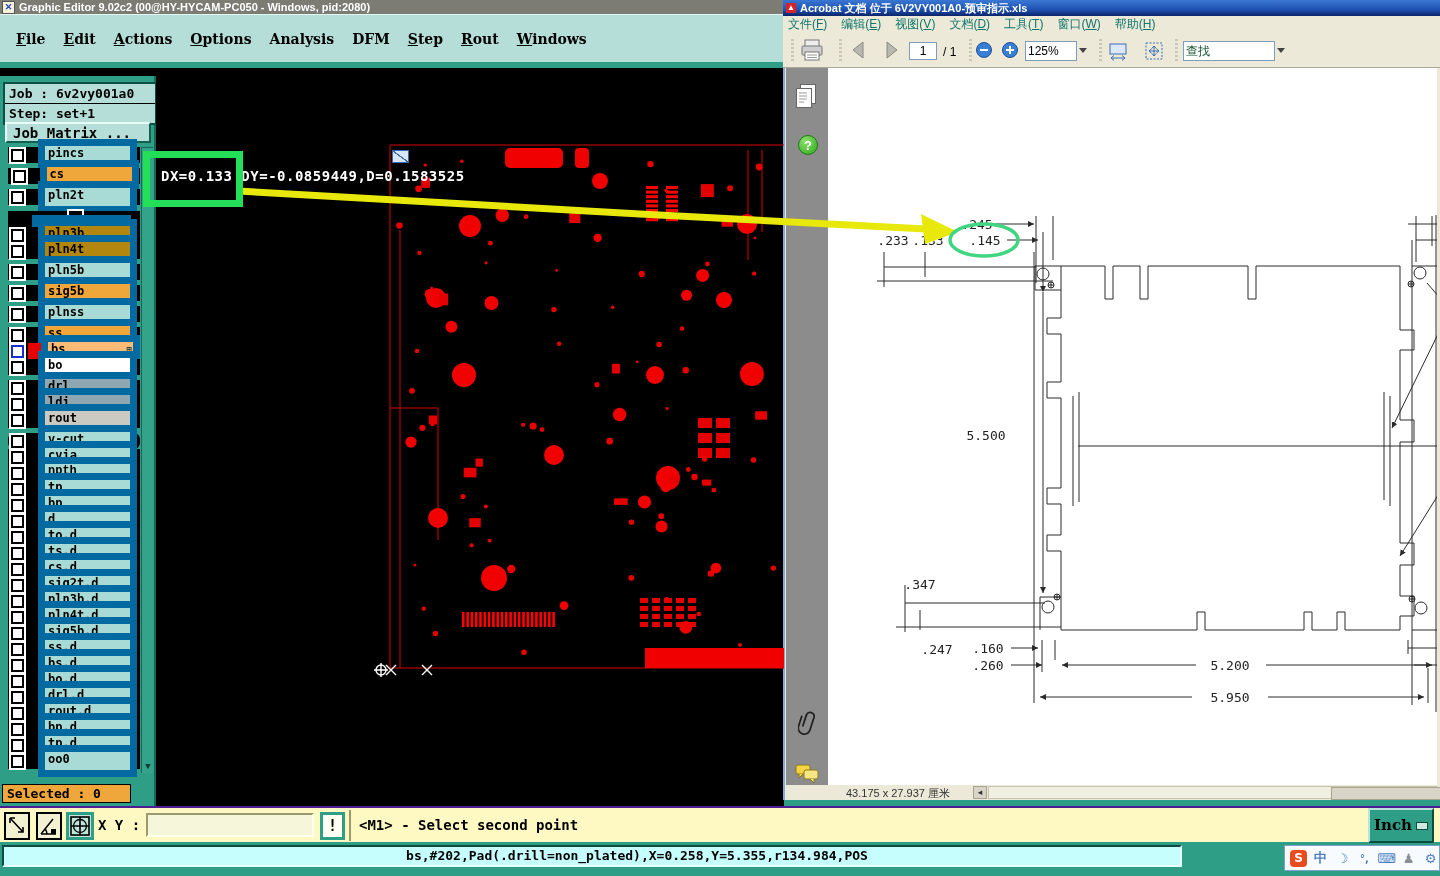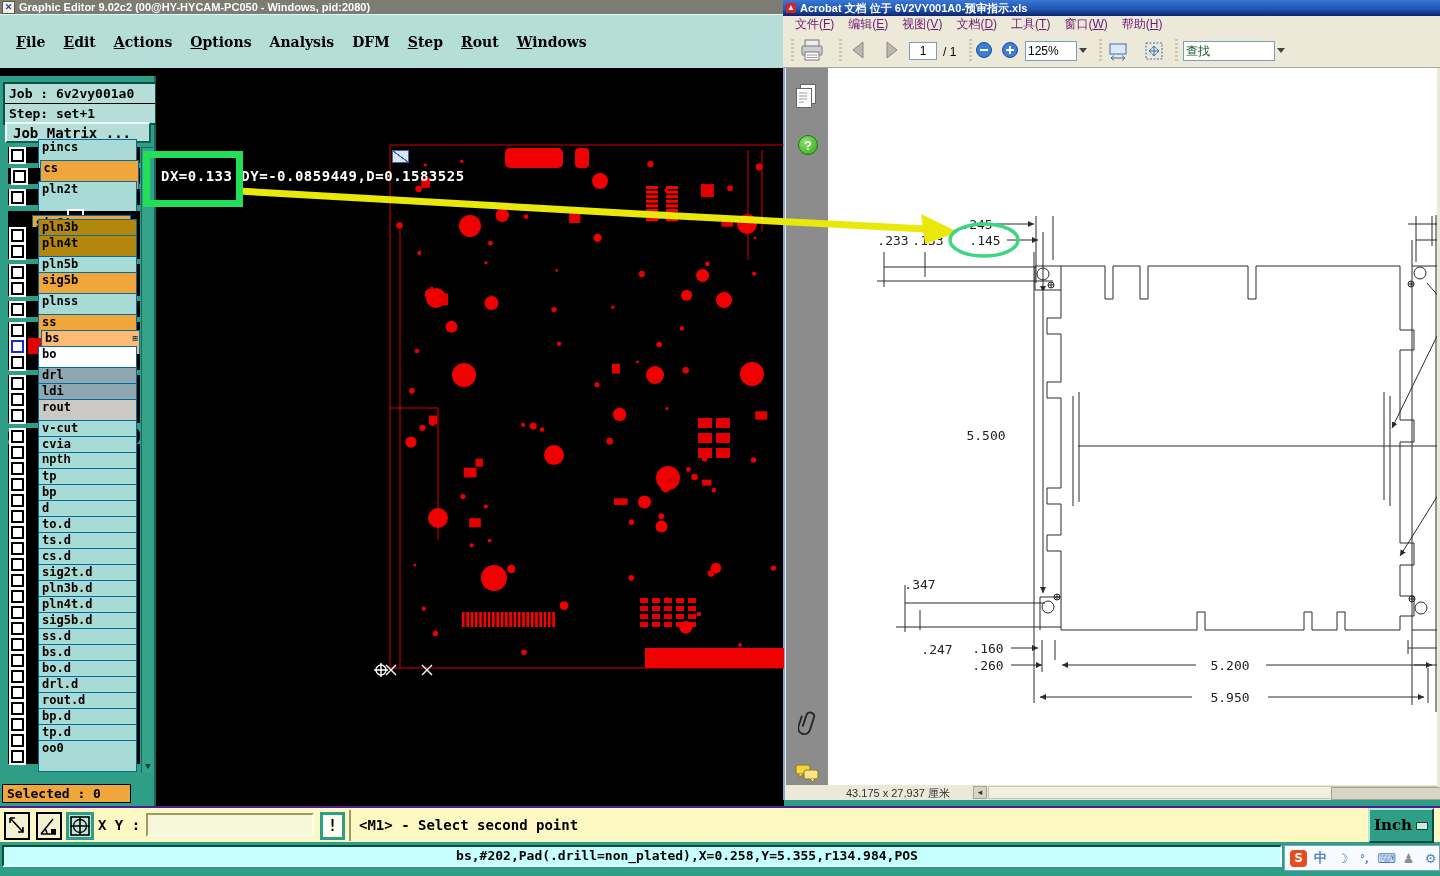--- a/index.html
+++ b/index.html
@@ -6,39 +6,39 @@
   #stage{position:relative;width:1440px;height:876px;overflow:hidden;background:#2f9e86;
          font-family:"DejaVu Sans Mono",monospace;}
   .abs{position:absolute;}
   .mono{font-family:"DejaVu Sans Mono",monospace;font-weight:bold;}
 
   
   #ge-titlebar{left:0;top:0;width:784px;height:14px;background:#7c7c74;color:#fff;
     font:bold 11px "Liberation Sans",sans-serif;display:flex;align-items:center;gap:4px;padding-left:2px;box-sizing:border-box;}
   .ge-appicon{width:11px;height:11px;background:#f5f2da;border:1px solid #555;color:#2243bb;
     font:bold 9px "Liberation Sans",sans-serif;line-height:10px;text-align:center;}
-  #ge-menubar{left:0;top:14px;width:784px;height:54px;background:#b6ded8;border-top:1px solid #e4f6f2;
+  #ge-menubar{left:0;top:14px;width:784px;height:48px;background:#b6ded8;border-top:1px solid #e4f6f2;
     display:flex;align-items:center;gap:18px;padding-left:16px;box-sizing:border-box;
     font:bold 14px "DejaVu Serif","Liberation Serif",serif;color:#000;}
   .ge-menu-item{cursor:default;}
   .ul{text-decoration:underline;}
   #ge-blackstrip{left:0;top:68px;width:784px;height:8px;background:#000;}
   #ge-sidebar{left:0;top:76px;width:156px;height:730px;background:#2f9e86;border-right:2px solid #16685a;box-sizing:border-box;}
   #job-box{position:absolute;left:3px;top:6px;width:150px;border:2px solid #0c4f44;background:#b6ded8;}
   .job-cell{height:19px;line-height:19px;font-size:13px;font-weight:bold;padding-left:4px;border-bottom:1px solid #000;color:#000;}
   .job-cell:last-child{border-bottom:none;}
   #job-matrix-btn{position:absolute;left:5px;top:46px;width:146px;height:21px;background:#b6ded8;
     border-top:2px solid #eafcf8;border-left:2px solid #eafcf8;border-right:2px solid #14604f;border-bottom:2px solid #14604f;
     font-size:14px;font-weight:bold;line-height:19px;padding-left:6px;box-sizing:border-box;color:#000;}
   #layer-list{position:absolute;left:8px;top:71px;width:132px;}
   .lrow{position:relative;height:16px;background:#000;display:flex;align-items:center;}
   .lchk{width:9px;height:9px;background:#fff;border:2px solid #000;margin-left:3px;box-shadow:0 0 0 2px #fff;}
   .lchk.sel{border-color:#1b2ccc;}
   .lsw{width:13px;height:16px;background:#e60000;margin-left:4px;}
-  .lname{position:relative;margin-left:14px;width:99px;height:32px;line-height:15px;border:1px solid #0369a1;
+  .lname{position:relative;margin-left:14px;width:99px;height:32px;line-height:15px;border:7px solid #0369a1;
     box-sizing:border-box;font:bold 12px "DejaVu Sans Mono",monospace;padding-left:3px;color:#000;}
   .lsw + .lname{margin-left:0;}
   .lgrid{position:absolute;right:1px;top:1px;font-size:9px;line-height:12px;color:#033;}
   #ge-scrollbar{position:absolute;left:141px;top:71px;width:12px;height:626px;background:#35a28b;
     border-left:1px solid #17685a;border-top:1px solid #17685a;box-sizing:border-box;}
   #ge-scroll-down{position:absolute;left:0;bottom:0;width:12px;height:14px;color:#0b4035;font-size:9px;line-height:14px;text-align:center;}
   #selected-bar{position:absolute;left:2px;top:708px;width:129px;height:19px;background:#efa63b;border:1px solid #000;
     font:bold 13px "DejaVu Sans Mono",monospace;line-height:17px;padding-left:4px;box-sizing:border-box;color:#000;}
   #ge-canvas{left:156px;top:76px;width:628px;height:730px;background:#000;overflow:hidden;}
   #measure-text{left:161px;top:168px;color:#fff;font:bold 14px "DejaVu Sans Mono",monospace;letter-spacing:.5px;z-index:71;white-space:pre;}
@@ -55,41 +55,41 @@
   #xy-input{position:absolute;left:146px;top:5px;width:168px;height:24px;background:#f6f6da;border:2px solid #9a9a6e;
     border-right-color:#ffffee;border-bottom-color:#ffffee;font:bold 13px "DejaVu Sans Mono",monospace;box-sizing:border-box;}
   #excl-btn{position:absolute;left:320px;top:4px;width:25px;height:28px;background:#fffff2;border:3px solid #2f9e86;
     font:bold 15px "DejaVu Sans Mono",monospace;text-align:center;line-height:22px;box-sizing:border-box;}
   #prompt-box{position:absolute;left:349px;top:2px;width:1014px;height:31px;border-left:2px solid #9a9a6e;
     font:bold 14px "DejaVu Sans Mono",monospace;line-height:31px;padding-left:8px;box-sizing:border-box;color:#000;}
   #units-btn{position:absolute;left:1368px;top:0px;width:66px;height:35px;background:#2f9e86;
     border-top:2px solid #b8e6da;border-left:2px solid #b8e6da;border-right:2px solid #0e4c3f;border-bottom:2px solid #0e4c3f;
     font:bold 15px "DejaVu Serif",serif;color:#000;line-height:31px;text-align:center;box-sizing:border-box;}
   #units-toggle{display:inline-block;width:10px;height:6px;background:#cfe9e2;border:1px solid #0e4c3f;margin-left:4px;}
-  #ge-statusbar{left:2px;top:845px;width:1280px;height:22px;background:#c6fdfd;border:2px solid #0e4c3f;
+  #ge-statusbar{left:2px;top:845px;width:1180px;height:22px;background:#c6fdfd;border:2px solid #0e4c3f;
     border-right-color:#e8ffff;border-bottom-color:#e8ffff;box-sizing:border-box;z-index:56;
     font:bold 13px "DejaVu Sans Mono",monospace;line-height:18px;text-align:center;padding-left:90px;color:#000;}
   #bottom-strip{left:0;top:867px;width:1440px;height:9px;background:#2f9e86;z-index:54;}
 
   
   #tray{left:1284px;top:845px;width:156px;height:26px;background:#f7fbff;border:1px solid #7ba2c8;z-index:80;
     display:flex;align-items:center;gap:5px;padding-left:5px;box-sizing:border-box;font-family:"DejaVu Sans",sans-serif;}
   .tricon{width:17px;height:17px;display:flex;align-items:center;justify-content:center;font-size:13px;font-weight:bold;}
   .sogou{background:#e84c1e;color:#fff;border-radius:4px;font-size:12px;}
   .blue{color:#4d7fc0;} .gray{color:#8a9097;}
 
   
   #ac-window{left:783px;top:0;width:657px;height:800px;background:#ece9d8;border-left:2px solid #89a8d8;box-sizing:border-box;z-index:30;}
   #ac-titlebar{left:783px;top:0;width:657px;height:16px;z-index:31;
     background:linear-gradient(to bottom,#3a77d4,#1e52b0 60%,#0a246a);color:#fff;
     font:bold 11px "Liberation Sans",sans-serif;display:flex;align-items:center;gap:4px;padding-left:3px;box-sizing:border-box;}
   .ac-appicon{width:10px;height:10px;background:#d6222a;color:#fff;font:bold 8px "Liberation Sans",sans-serif;
     line-height:10px;text-align:center;}
   #ac-menubar{left:783px;top:16px;width:657px;height:17px;background:#ece9d8;z-index:31;display:flex;align-items:center;
-    gap:14px;padding-left:12px;box-sizing:border-box;font:12px "Liberation Sans","DejaVu Sans",sans-serif;color:#701a75;}
+    gap:14px;padding-left:5px;box-sizing:border-box;font:12px "Liberation Sans","DejaVu Sans",sans-serif;color:#0f766e;}
   #ac-toolbar{left:783px;top:33px;width:657px;height:35px;background:#ece9d8;border-bottom:1px solid #aca899;z-index:31;box-sizing:border-box;}
   .grip{position:absolute;top:6px;width:3px;height:22px;background:repeating-linear-gradient(to bottom,#cbc7b8 0 2px,#ece9d8 2px 4px);}
   .acbtn{position:absolute;display:flex;align-items:center;justify-content:center;}
   .ac-input{border:1px solid #7f9db9;background:#fff;font:12px "Liberation Sans","DejaVu Sans",sans-serif;padding:0 2px;box-sizing:border-box;}
   .drop{width:0;height:0;border-left:4px solid transparent;border-right:4px solid transparent;border-top:5px solid #444;}
   #ac-leftstrip{left:786px;top:68px;width:42px;height:717px;background:#8c8c8c;z-index:31;}
   #ac-page{left:828px;top:68px;width:609px;height:717px;background:#fff;z-index:31;}
   #ac-bottombar{left:786px;top:785px;width:651px;height:15px;background:#ece9d8;z-index:31;
     font:11px "Liberation Sans","DejaVu Sans",sans-serif;color:#333;}
   #ac-hscroll-track{position:absolute;left:202px;top:1px;width:449px;height:13px;background:#f1efe2;border:1px solid #c8c4b0;box-sizing:border-box;}
@@ -156,21 +156,21 @@
           <span class="lname" style="background: rgb(179, 134, 14);">pln3b</span>
         </div>
         <div class="lrow">
           <span class="lchk"></span>
           <span class="lname" style="background: rgb(179, 134, 14);">pln4t</span>
         </div>
         <div class="lrow" style="margin-top: 5px;">
           <span class="lchk"></span>
           <span class="lname" style="background: rgb(169, 219, 214);">pln5b</span>
         </div>
-        <div class="lrow" style="">
+        <div class="lrow" style="margin-top: 5px;">
           <span class="lchk"></span>
           <span class="lname" style="background: rgb(239, 166, 59);">sig5b</span>
         </div>
         <div class="lrow" style="margin-top: 5px;">
           <span class="lchk"></span>
           <span class="lname" style="background: rgb(169, 219, 214);">plnss</span>
         </div>
         <div class="lrow" style="margin-top: 5px;">
           <span class="lchk"></span>
           <span class="lname" style="background: rgb(239, 166, 59);">ss</span>

